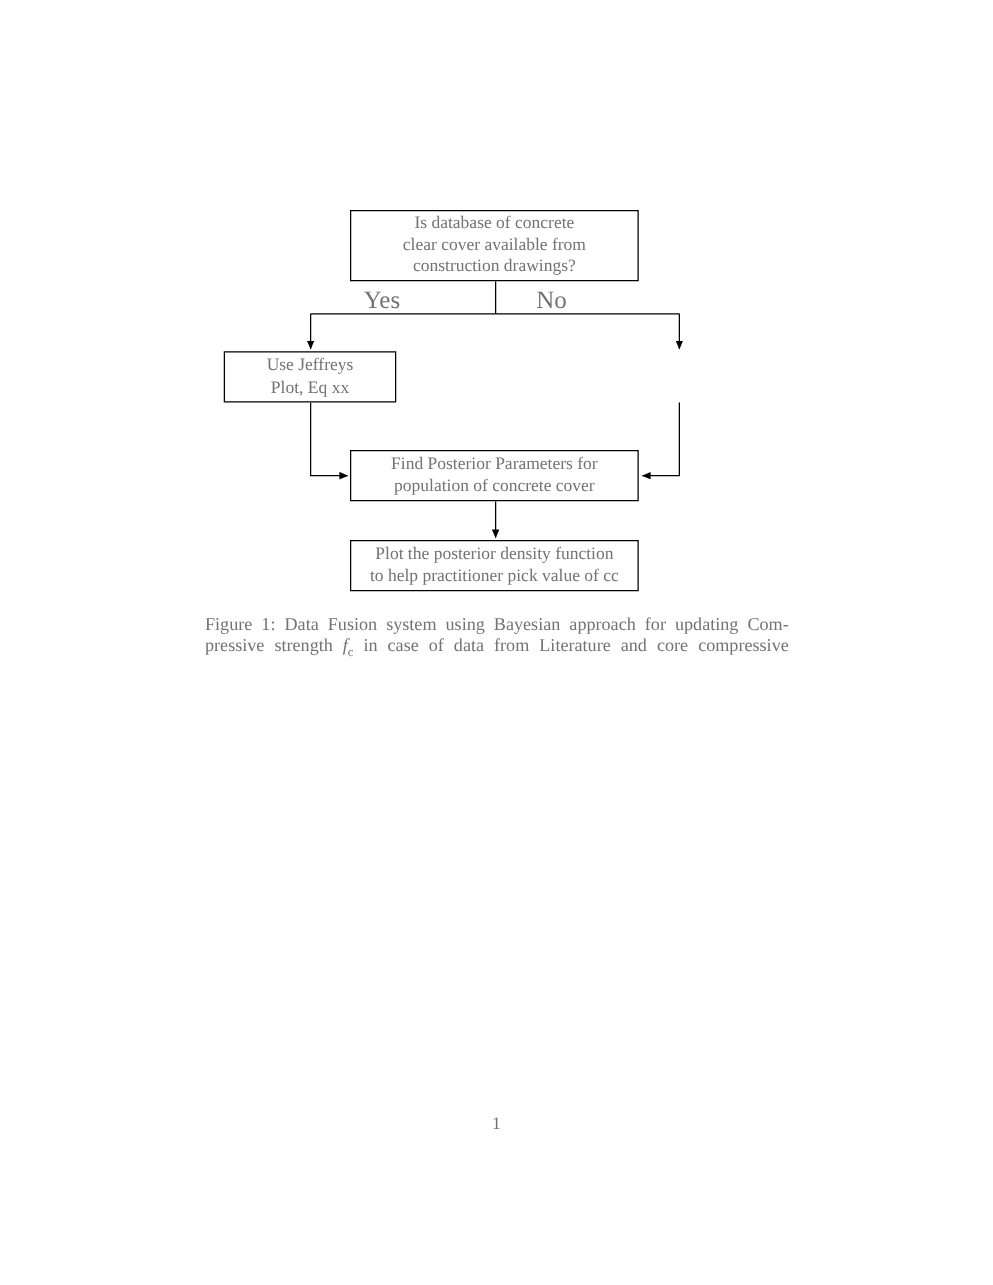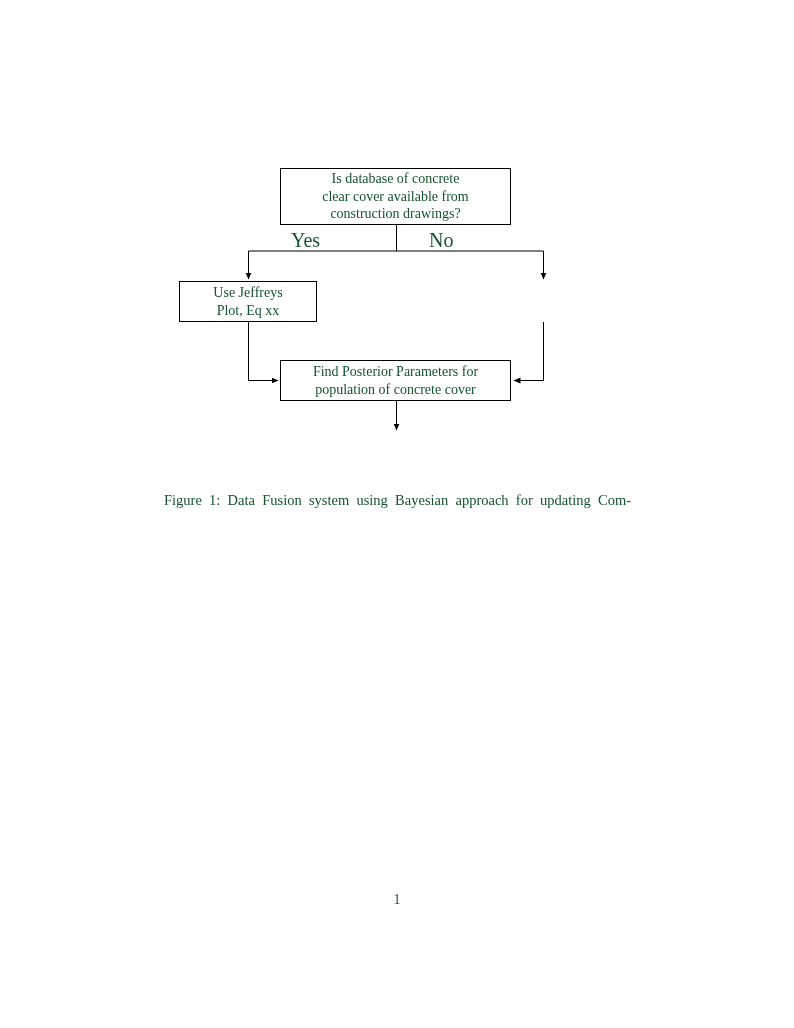--- a/index.html
+++ b/index.html
@@ -6,21 +6,21 @@
     margin: 0;
     padding: 0;
     background: #ffffff;
   }
   .page {
     position: relative;
     width: 690px;
     height: 1028px;
     background: #ffffff;
     font-family: "Liberation Serif", "DejaVu Serif", serif;
-    color: #14532d;
+    color: #737373;
     overflow: hidden;
     padding-left: 29px;
   }
   
   .flowchart {
     position: absolute;
     left: 0; top: 0;
     width: 794px; height: 1028px;
   }
   .connectors {
@@ -118,22 +118,25 @@
 
     <div class="edge-label edge-label-no">No</div>
 
     <div class="node node-jeffreys">Use Jeffreys
 Plot, Eq xx</div>
 
 
     <div class="node node-posterior">Find Posterior Parameters for
 population of concrete cover</div>
 
+    <div class="node node-plot">Plot the posterior density function
+to help practitioner pick value of cc</div>
 
   </div>
 
   <div class="caption">
     <span class="cap-line cap-just">Figure 1: Data Fusion system using Bayesian approach for updating Com-</span>
+    <span class="cap-line cap-just"><span>pressive strength </span><i class="mathit">f</i><sub>c</sub><span> in case of data from Literature and core compressive</span></span>
   </div>
 
   <div class="page-number">1</div>
 
 </div>
 
 </body></html>

